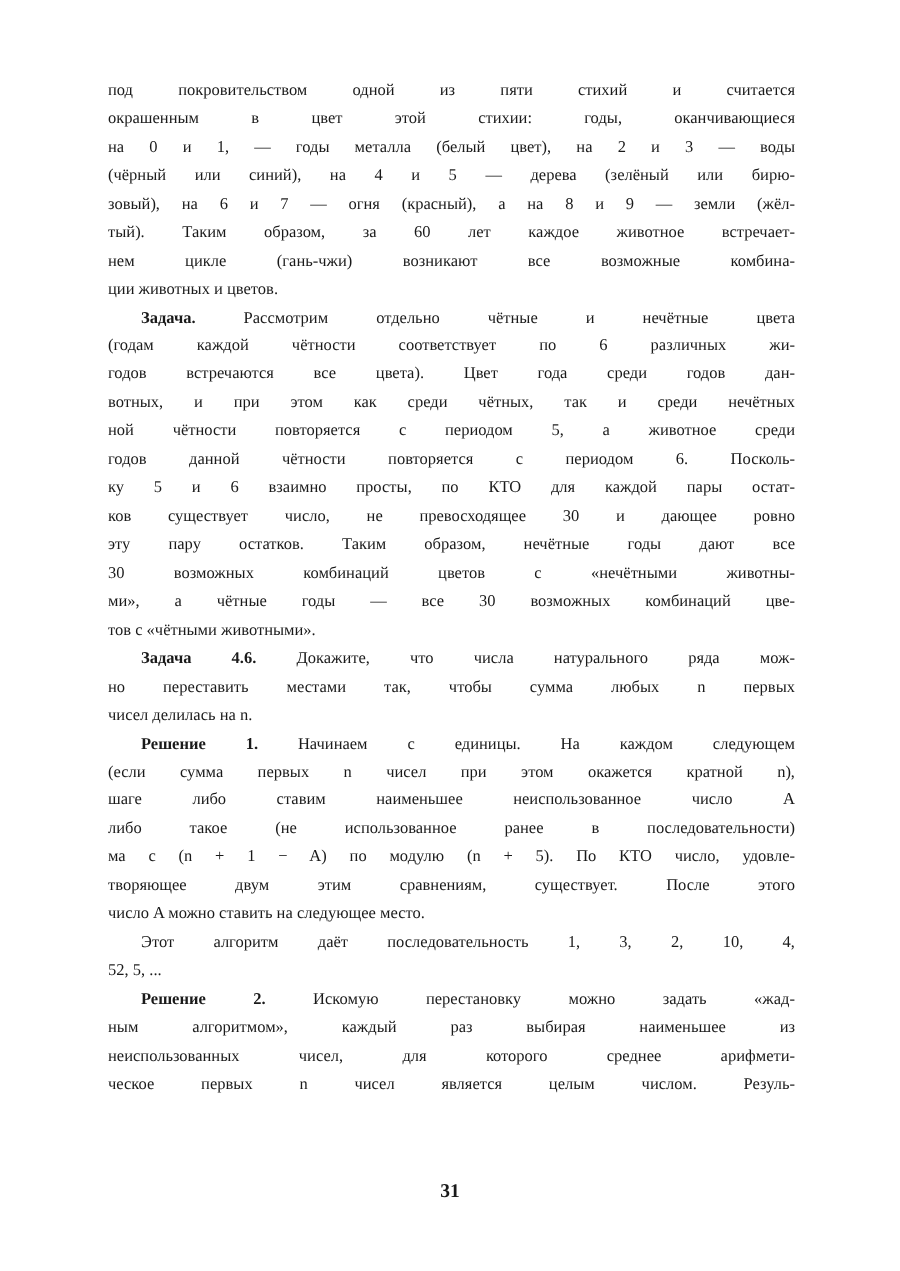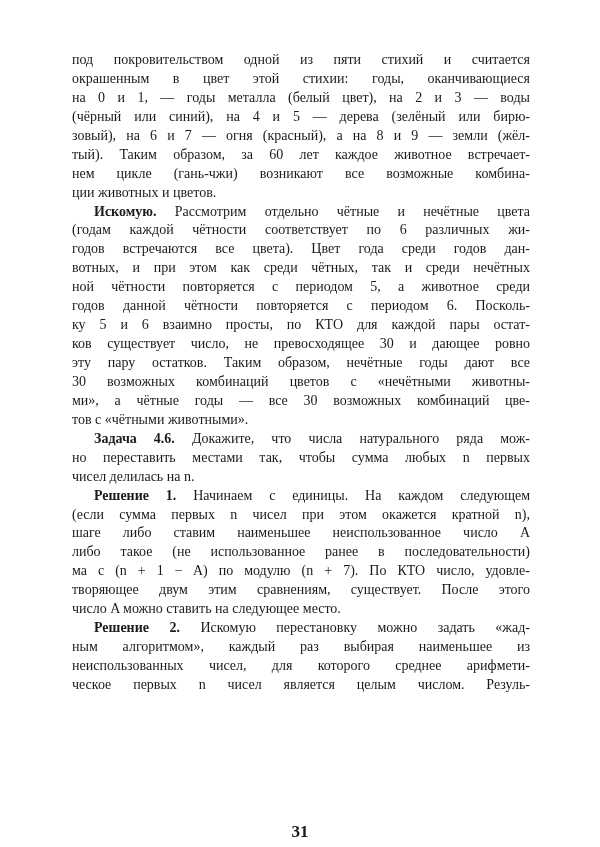--- a/index.html
+++ b/index.html
@@ -1,48 +1,48 @@
 <!DOCTYPE html>
 <html><head>
 <meta charset="utf-8">
 <style>
   html, body { margin: 0; padding: 0; background: #ffffff; }
   body { width: 600px; height: 847px; position: relative; overflow: hidden; }
   .page {
     position: absolute; left: 72px; top: 51px; width: 458px;
     font-family: "Liberation Serif", "DejaVu Serif", serif;
-    font-size: 14px; line-height: 18.95px; color: #1a1a1a;
+    font-size: 11px; line-height: 18.95px; color: #1a1a1a;
   }
   .line { display: block; white-space: nowrap; text-align: justify; text-align-last: justify; height: 18.95px; overflow: hidden; }
   .line.last { text-align-last: left; }
   .indent { padding-left: 22px; }
   b { font-weight: bold; }
   .pagenum {
     position: absolute; left: 0; width: 600px; top: 786px; text-align: center;
-    font-family: "Liberation Serif", "DejaVu Serif", serif; font-size: 17px; font-weight: bold; color: #1a1a1a; margin-top: 36px;
+    font-family: "Liberation Serif", "DejaVu Serif", serif; font-size: 13px; font-weight: bold; color: #1a1a1a;
   }
 </style>
 </head>
 <body>
 
 <div class="page">
 
   <div>
     <span class="line">под покровительством одной из пяти стихий и считается</span>
     <span class="line">окрашенным в цвет этой стихии: годы, оканчивающиеся</span>
     <span class="line">на 0 и 1, — годы металла (белый цвет), на 2 и 3 — воды</span>
     <span class="line">(чёрный или синий), на 4 и 5 — дерева (зелёный или бирю-</span>
     <span class="line">зовый), на 6 и 7 — огня (красный), а на 8 и 9 — земли (жёл-</span>
     <span class="line">тый). Таким образом, за 60 лет каждое животное встречает-</span>
     <span class="line">нем цикле (гань-чжи) возникают все возможные комбина-</span>
     <span class="line last">ции животных и цветов.</span>
   </div>
 
   <div>
-    <span class="line indent"><b>Искомую.</b><span> Рассмотрим отдельно чётные и нечётные цвета</span></span>
+    <span class="line indent"><b>Задача.</b><span> Рассмотрим отдельно чётные и нечётные цвета</span></span>
     <span class="line">(годам каждой чётности соответствует по 6 различных жи-</span>
     <span class="line">годов встречаются все цвета). Цвет года среди годов дан-</span>
     <span class="line">вотных, и при этом как среди чётных, так и среди нечётных</span>
     <span class="line">ной чётности повторяется с периодом 5, а животное среди</span>
     <span class="line">годов данной чётности повторяется с периодом 6. Посколь-</span>
     <span class="line">ку 5 и 6 взаимно просты, по КТО для каждой пары остат-</span>
     <span class="line">ков существует число, не превосходящее 30 и дающее ровно</span>
     <span class="line">эту пару остатков. Таким образом, нечётные годы дают все</span>
     <span class="line">30 возможных комбинаций цветов с «нечётными животны-</span>
     <span class="line">ми», а чётные годы — все 30 возможных комбинаций цве-</span>
@@ -53,25 +53,29 @@
     <span class="line indent"><b>Задача 4.6.</b><span> Докажите, что числа натурального ряда мож-</span></span>
     <span class="line">но переставить местами так, чтобы сумма любых n первых</span>
     <span class="line last">чисел делилась на n.</span>
   </div>
 
   <div>
     <span class="line indent"><b>Решение 1.</b><span> Начинаем с единицы. На каждом следующем</span></span>
     <span class="line">(если сумма первых n чисел при этом окажется кратной n),</span>
     <span class="line">шаге либо ставим наименьшее неиспользованное число A</span>
     <span class="line">либо такое (не использованное ранее в последовательности)</span>
-    <span class="line">ма с (n + 1 − A) по модулю (n + 7). По КТО число, удовле-</span>
+    <span class="line">ма с (n + 1 − A) по модулю (n + 5). По КТО число, удовле-</span>
     <span class="line">творяющее двум этим сравнениям, существует. После этого</span>
     <span class="line last">число A можно ставить на следующее место.</span>
   </div>
 
+  <div>
+    <span class="line indent">Этот алгоритм даёт последовательность 1, 3, 2, 10, 4,</span>
+    <span class="line last">52, 5, ...</span>
+  </div>
 
   <div>
     <span class="line indent"><b>Решение 2.</b><span> Искомую перестановку можно задать «жад-</span></span>
     <span class="line">ным алгоритмом», каждый раз выбирая наименьшее из</span>
     <span class="line">неиспользованных чисел, для которого среднее арифмети-</span>
     <span class="line">ческое первых n чисел является целым числом. Резуль-</span>
   </div>
 </div>
 
 <div class="pagenum">31</div>

